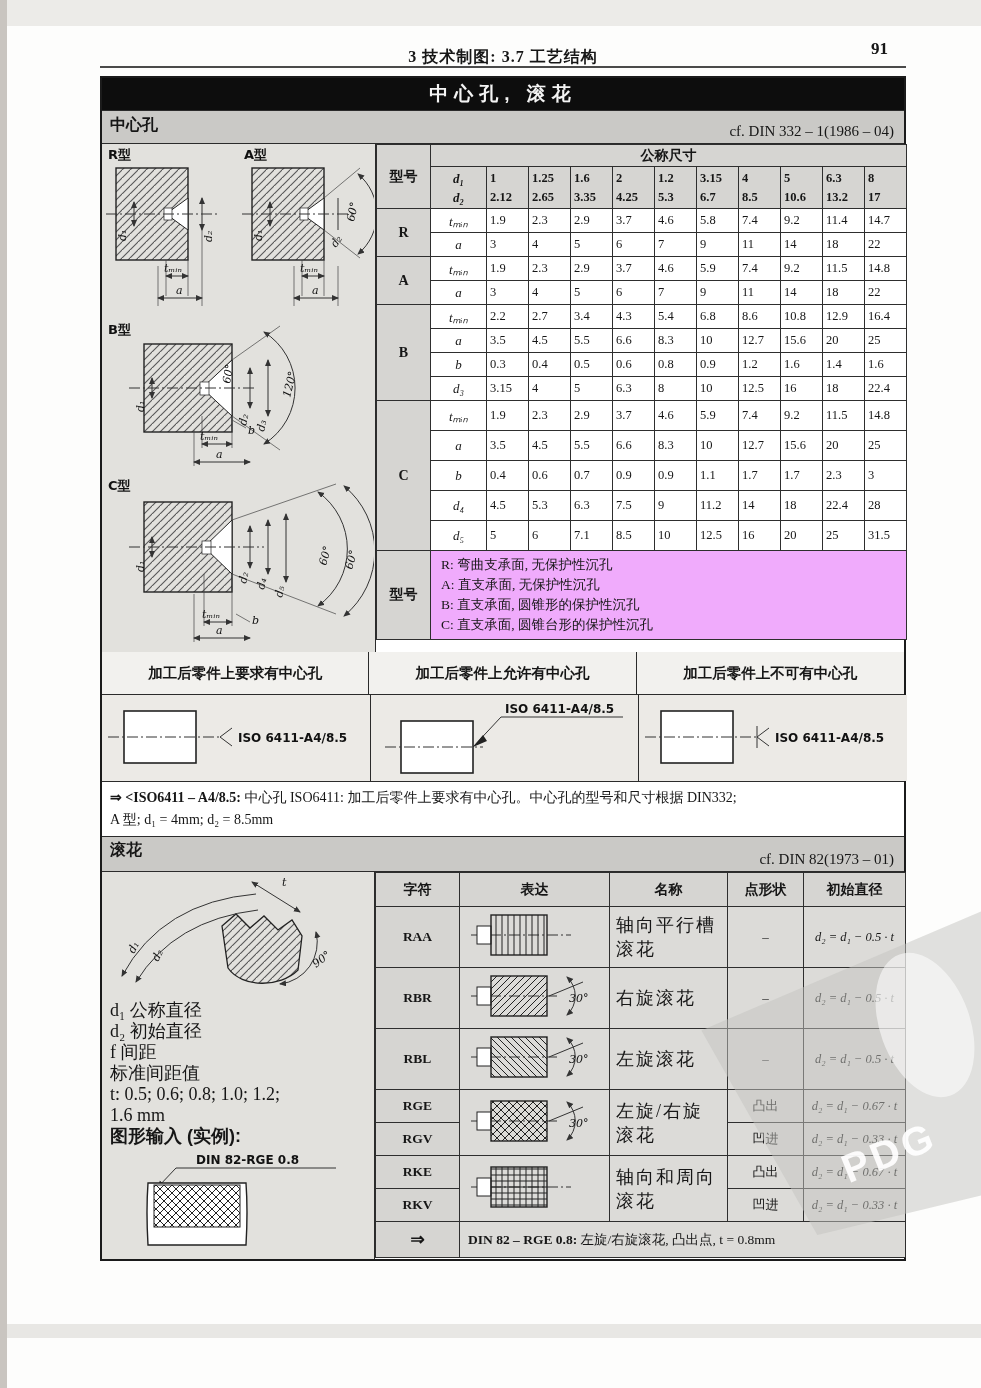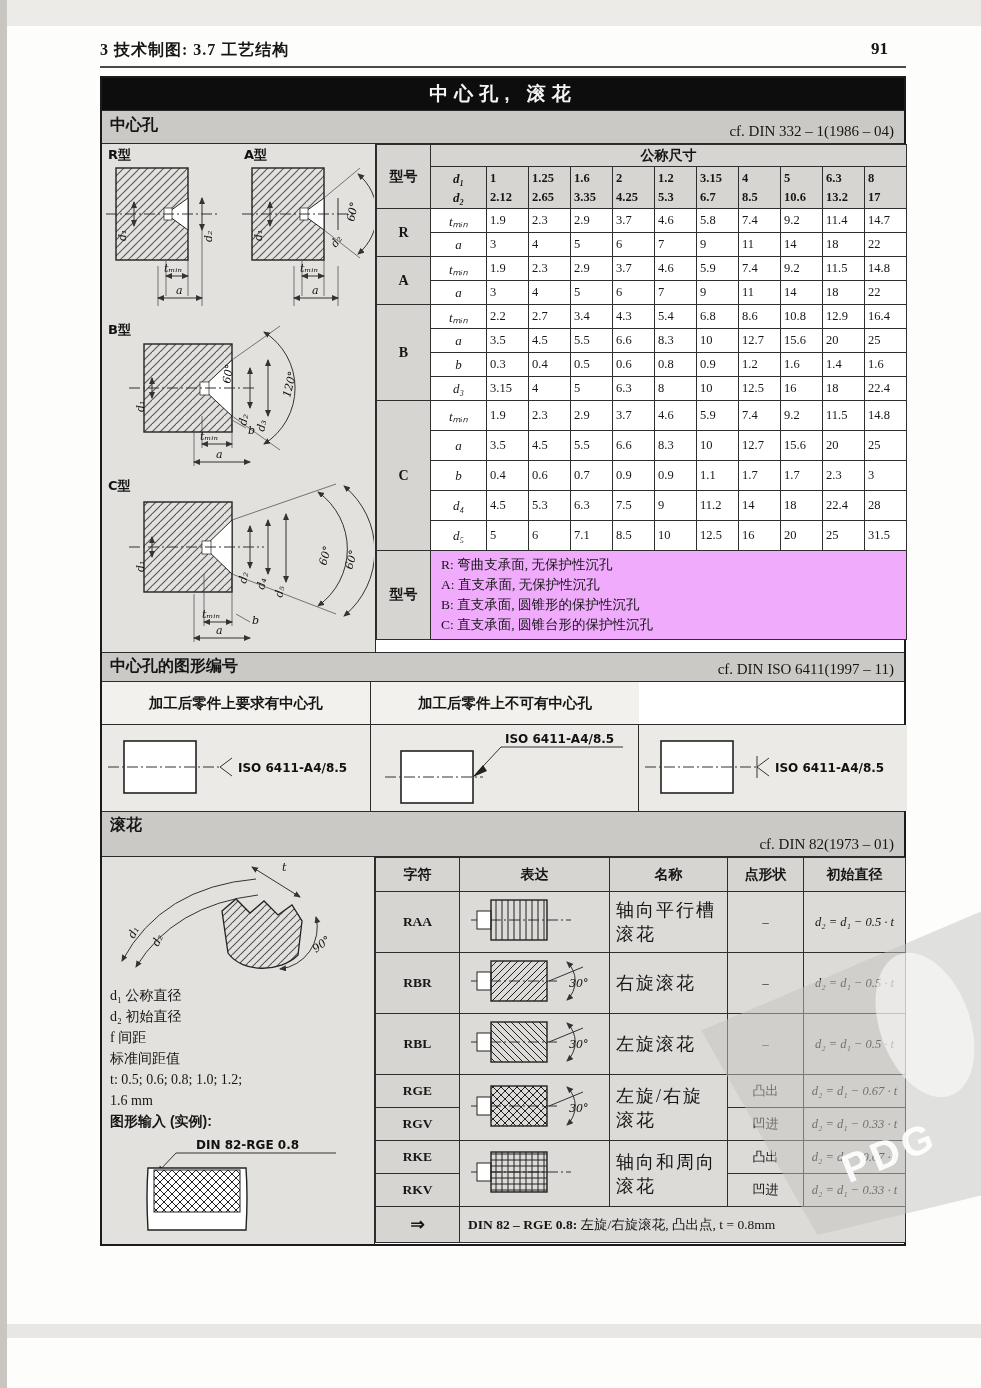--- a/index.html
+++ b/index.html
@@ -9,21 +9,21 @@
     font-family:"Liberation Serif", serif; color:#161616;
   }
   
   .scan-top    { position:absolute; left:0; top:0; width:981px; height:26px; background:#ecebe8; }
   .scan-bottom { position:absolute; left:0; top:1324px; width:981px; height:14px; background:#e8e7e4; }
   .scan-left   { position:absolute; left:0; top:0; width:7px; height:1388px; background:#c9c5c0; }
 
   .sheet { position:absolute; left:100px; top:34px; width:806px; }
 
   .page-header { position:relative; height:34px; border-bottom:2px solid #4a4a4a; }
-  .page-header .hd-center { position:absolute; left:0; right:0; text-align:left; top:6px;
+  .page-header .hd-center { position:absolute; left:0; right:0; text-align:center; top:13px;
     font-weight:bold; font-size:16px; letter-spacing:1px; }
   .page-header .hd-num { position:absolute; right:18px; top:5px; font-weight:bold; font-size:17px; }
 
   .frame { margin-top:8px; border:2px solid #1b1b1b; background:#fff; }
 
   .banner { height:32px; background:var(--banner,#0d0d0d); color:#f4f4f4;
     font-family:"Liberation Sans", sans-serif; font-weight:bold; font-size:19px;
     display:flex; align-items:center; justify-content:center; letter-spacing:6px; }
 
   .section-bar { height:34px; background:var(--section-bar,#cac9c6); position:relative;
@@ -67,21 +67,21 @@
   .icon-cell { background:#dcdbd8; text-align:center; }
   .name-cell { background:#dcdbd8; font-size:18px; padding:2px 6px; letter-spacing:2px; }
   .dot-cell { background:#dcdbd8; text-align:center; font-size:13px; }
   .formula-cell { background:#dcdbd8; font-style:italic; font-size:12.5px; text-align:center; }
   .r-tall td { height:56px; }
   .r-short td { height:33px; }
   .kn-footer-arrow { background:var(--cell-gray,#d6d5d2); text-align:center; font-size:17px; font-weight:bold; }
   .kn-footer-text { background:#dcdbd8; font-size:13.5px; padding:4px 8px; }
 
   .kn-legend { padding:2px 6px; }
-  .lg-line { font-size:14px; line-height:21px; font-style:normal; }
+  .lg-line { font-size:18px; line-height:21px; font-style:normal; }
   .lg-line.bold { font-weight:bold; font-family:"Liberation Sans", sans-serif; }
 
   
   .svg-lab { font:italic 11px "DejaVu Serif", serif; fill:#111; }
   .svg-din { font:bold 12px "DejaVu Sans", sans-serif; fill:#111; }
   .svg-type { font:bold 13px "DejaVu Sans", sans-serif; fill:#111; }
   .cl { stroke:#333; stroke-width:1; stroke-dasharray:11 3 2 3; fill:none; }
   .dim { stroke:#333; stroke-width:1; fill:none; }
   .thin { stroke:#444; stroke-width:0.7; fill:none; }
 
@@ -498,27 +498,24 @@
                 <div>A: 直支承面, 无保护性沉孔</div>
                 <div>B: 直支承面, 圆锥形的保护性沉孔</div>
                 <div>C: 直支承面, 圆锥台形的保护性沉孔</div>
               </td>
             </tr>
           </tbody>
         </table>
       </div>
     </div>
 
-    <div class="section-bar" style="height:30px">
-      <span class="sb-title" style="top:3px">中心孔的图形编号</span>
-      <span class="sb-ref">cf. DIN ISO 6411(1997 – 11)</span>
-    </div>
 
     <div class="gn-heads">
       <div class="gn-h">加工后零件上要求有中心孔</div>
+      <div class="gn-h">加工后零件上允许有中心孔</div>
       <div class="gn-h">加工后零件上不可有中心孔</div>
     </div>
 
     <div class="gn-diagrams">
       <div class="gn-d">
         <svg width="268" height="86" viewBox="0 0 268 86">
           <rect x="22" y="16" width="72" height="52" fill="#fff" stroke="#222" stroke-width="1.6"></rect>
           <line x1="6" y1="42" x2="118" y2="42" class="cl"></line>
           <path d="M130 33 L118 42 L130 51" class="dim" stroke-width="1.4"></path>
           <text x="136" y="47" class="svg-din">ISO 6411-A4/8.5</text>
@@ -537,22 +534,26 @@
         <svg width="268" height="86" viewBox="0 0 268 86">
           <rect x="22" y="16" width="72" height="52" fill="#fff" stroke="#222" stroke-width="1.6"></rect>
           <line x1="6" y1="42" x2="118" y2="42" class="cl"></line>
           <path d="M130 33 L118 42 L130 51" class="dim" stroke-width="1.4"></path>
           <line x1="118" y1="31" x2="118" y2="53" class="dim" stroke-width="1.4"></line>
           <text x="136" y="47" class="svg-din">ISO 6411-A4/8.5</text>
         </svg>
       </div>
     </div>
 
-
-    <div class="section-bar" style="height:46px">
+    <div class="gn-note">
+      <div><b>⇒ &lt;ISO6411 – A4/8.5:</b><span> 中心孔 ISO6411: 加工后零件上要求有中心孔。中心孔的型号和尺寸根据 DIN332;</span></div>
+      <div>A 型; d₁ = 4mm; d₂ = 8.5mm</div>
+    </div>
+
+    <div class="section-bar" style="height:36px">
       <span class="sb-title" style="top:3px">滚花</span>
       <span class="sb-ref">cf. DIN 82(1973 – 01)</span>
     </div>
 
     <div class="flex-block">
 
       <div class="diagram-col">
         <svg width="268" height="120" viewBox="0 0 268 120">
           <path d="M118 52 L132 40 L146 54 L160 42 L174 56 L188 46 L198 62 L194 96 C176 114 138 114 124 94 Z" fill="url(#ph)" stroke="#222" stroke-width="1.3"></path>
           <path d="M18 102 Q58 28 152 20" class="dim" marker-start="url(#ar)"></path>

